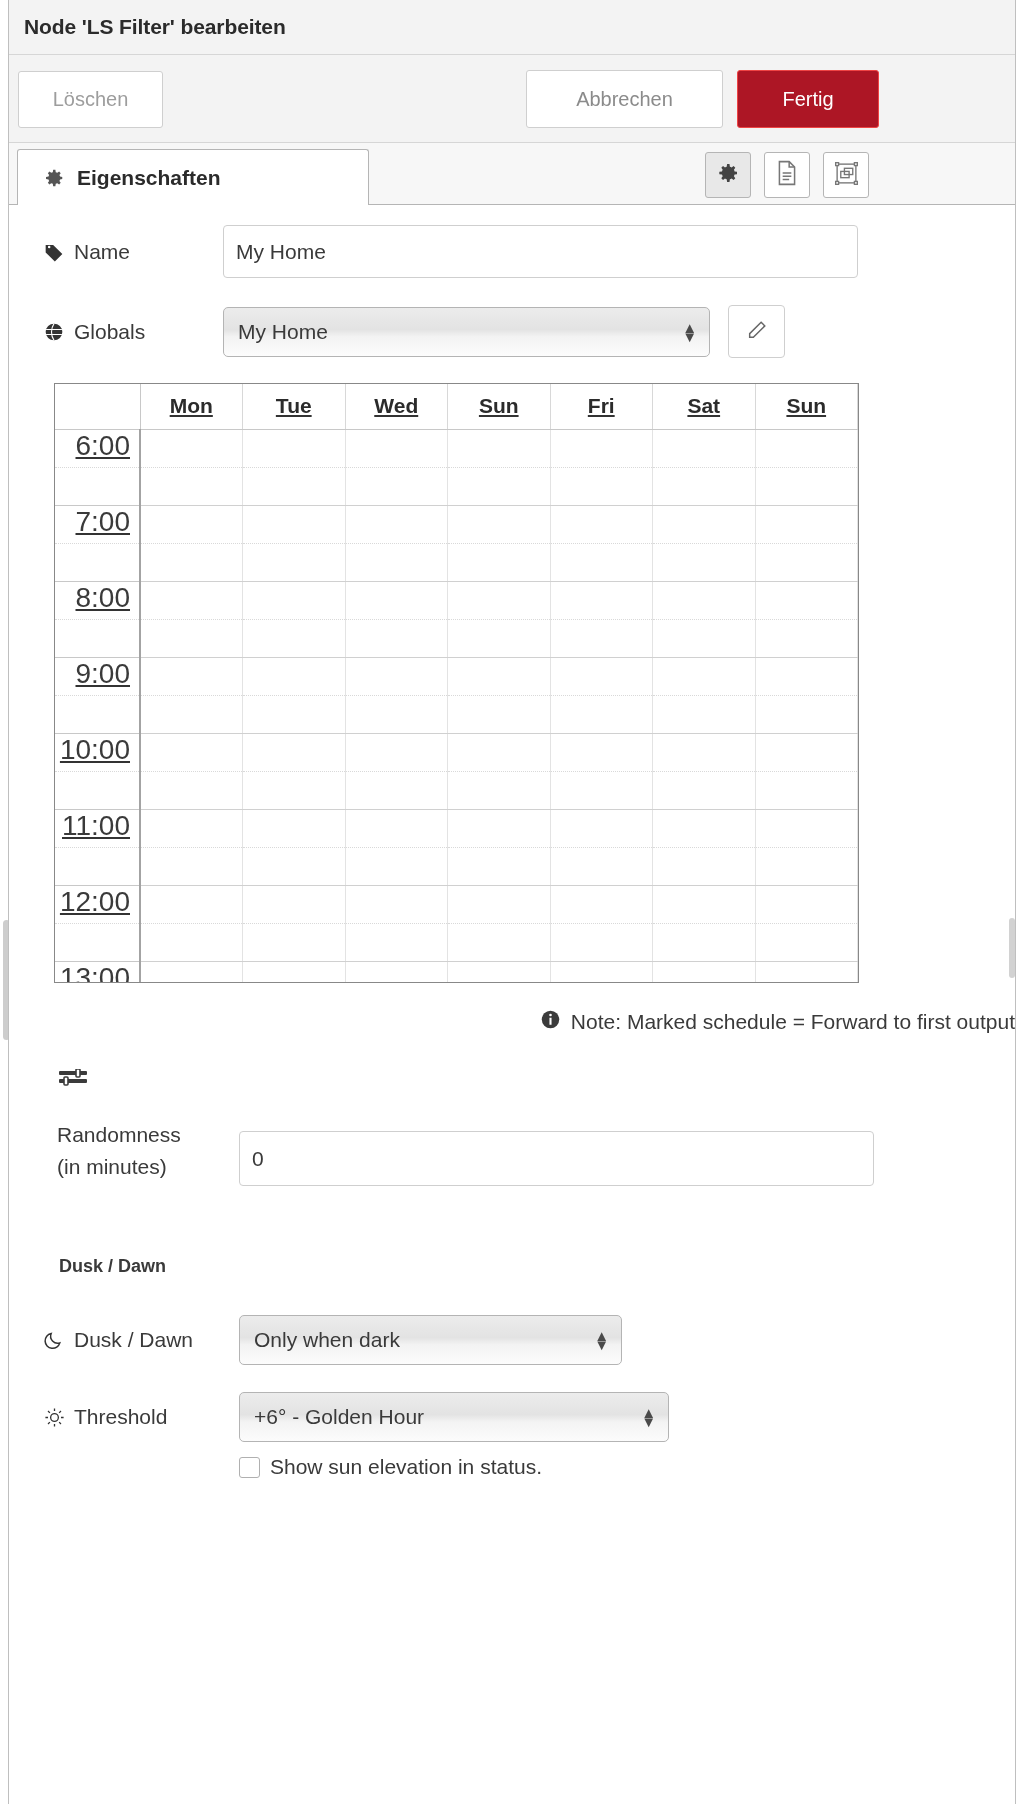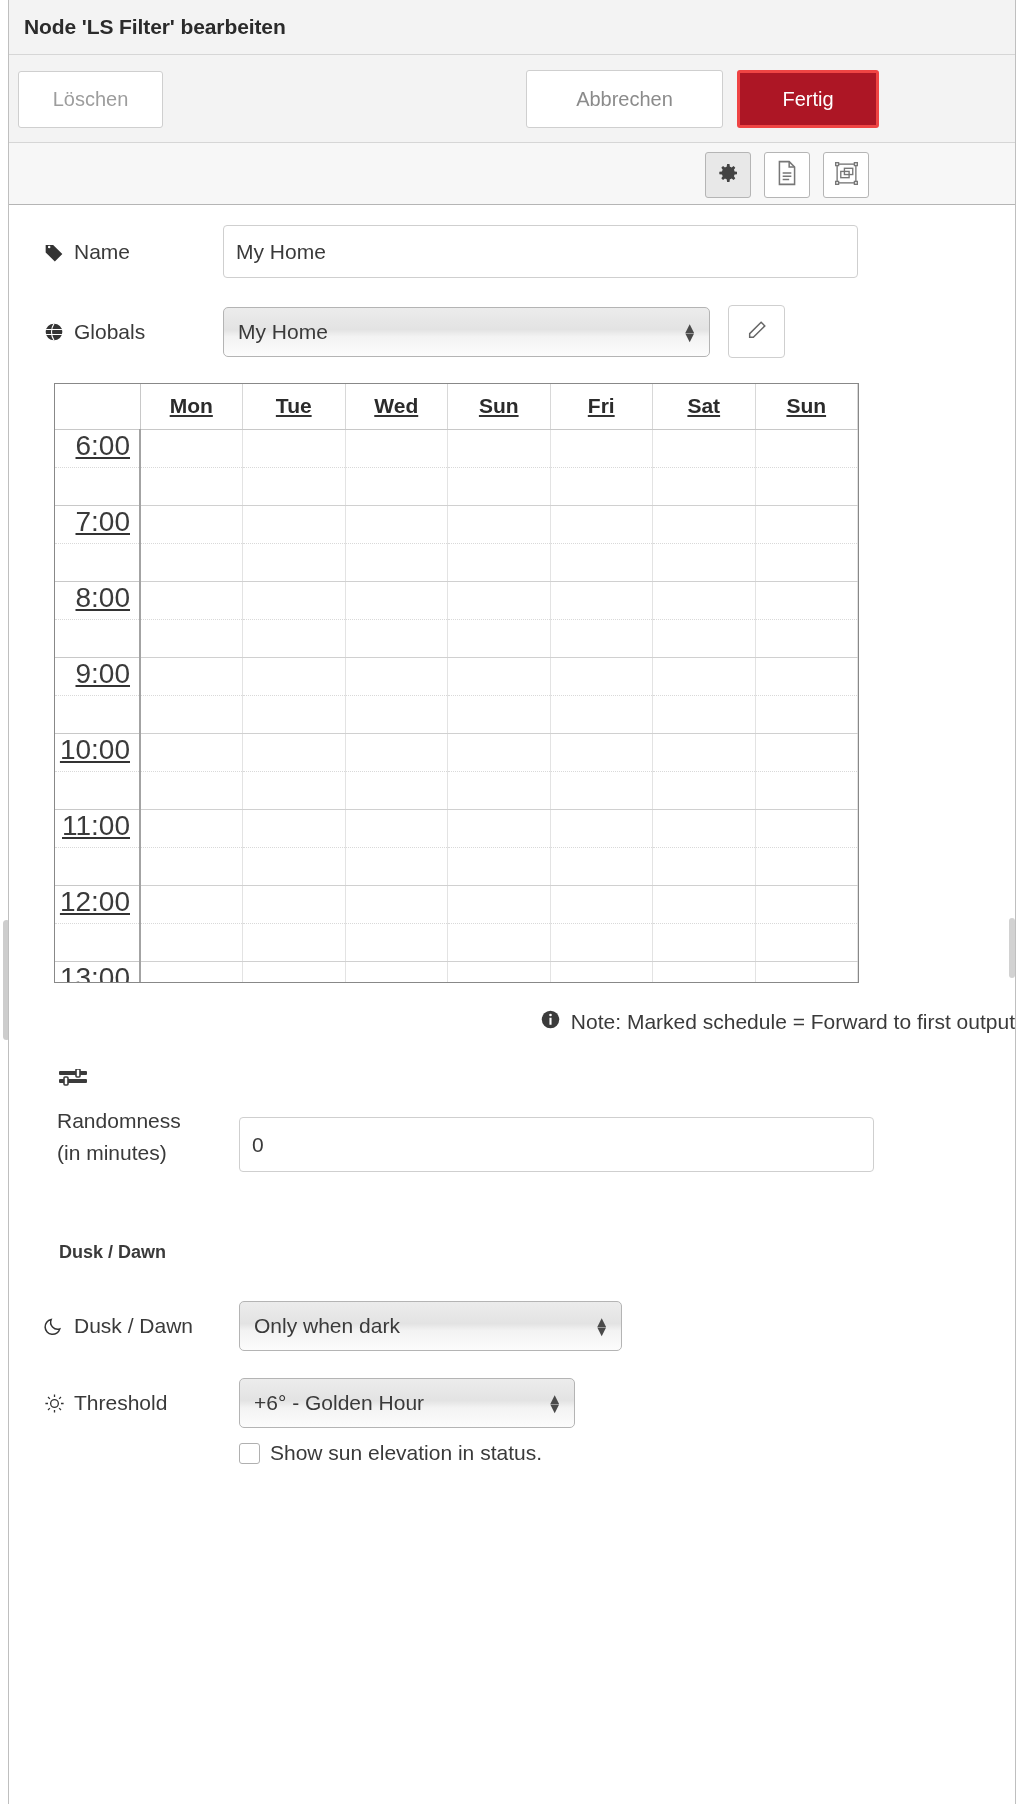--- a/index.html
+++ b/index.html
@@ -55,21 +55,21 @@
   #btn-delete {
     left:9px; top:16px; width:145px; height:57px;
     background:#ffffff; border:1px solid #cfcfcf; color:#9d9d9d;
   }
   #btn-cancel {
     right:292px; top:15px; width:197px; height:58px;
     background:#ffffff; border:1px solid #cfcfcf; color:#8b8b8b;
   }
   #btn-done {
     right:136px; top:15px; width:142px; height:58px;
-    background:#ad1625; border:3px solid #ef4444; color:#ffffff;
+    background:#ad1625; border:1px solid #ef4444; color:#ffffff;
   }
 
   
   #tabbar {
     height:62px;
     background:#f7f7f7;
     border-bottom:1px solid #b5b5b5;
     position:relative;
   }
   #tab-properties {
@@ -203,21 +203,21 @@
 
   
   #note {
     margin:26px 0 0 50px;
     font-size:21px; color:#3a3a3a;
     display:flex; align-items:center; gap:10px;justify-content:flex-end;
   }
 
   
   #rand-icon { margin:34px 0 0 50px; }
-  #rand-block { margin-top:6px; padding-left:48px; display:flex; }
+  #rand-block { margin-top:20px; padding-left:48px; display:flex; }
   #rand-labels { width:182px; font-size:21px; color:#3a3a3a; line-height:1.52; padding-top:4px; }
   #rand-input { width:635px; height:55px; margin-top:16px; }
 
   
   #dd-heading {
     margin:70px 0 0 50px;
     font-size:18px; font-weight:bold; color:#3a3a3a;
   }
   #dd-rows { margin-top:38px; }
   #dd-rows .form-row { margin-bottom:27px; }
@@ -263,20 +263,29 @@
     <span class="title">Node 'LS Filter' bearbeiten</span>
   </div>
 
   <div id="buttonbar">
     <div class="btn" id="btn-delete">Löschen</div>
     <div class="btn" id="btn-cancel">Abbrechen</div>
     <div class="btn" id="btn-done">Fertig</div>
   </div>
 
   <div id="tabbar">
+    <div id="tab-properties">
+      <span class="gear">
+        <svg width="22" height="22" viewBox="0 0 24 24" fill="#555">
+          <path d="M12 8.4a3.6 3.6 0 1 0 0 7.2 3.6 3.6 0 0 0 0-7.2zm0 5.6a2 2 0 1 1 0-4 2 2 0 0 1 0 4z"></path>
+          <path d="M21 13.2v-2.4l-2.4-.4a6.9 6.9 0 0 0-.7-1.7l1.4-2-1.7-1.7-2 1.4a6.9 6.9 0 0 0-1.7-.7L13.5 3h-2.4l-.4 2.7c-.6.15-1.16.4-1.7.7l-2-1.4L5.3 6.7l1.4 2c-.3.54-.55 1.1-.7 1.7L3.3 10.8v2.4l2.7.4c.15.6.4 1.16.7 1.7l-1.4 2 1.7 1.7 2-1.4c.54.3 1.1.55 1.7.7l.4 2.7h2.4l.4-2.7c.6-.15 1.16-.4 1.7-.7l2 1.4 1.7-1.7-1.4-2c.3-.54.55-1.1.7-1.7l2.4-.4z"></path>
+        </svg>
+      </span>
+      <span>Eigenschaften</span>
+    </div>
 
     <div class="iconbtn active" id="icon-gear">
       <span>
         <svg width="24" height="24" viewBox="0 0 24 24" fill="#444">
           <path d="M12 8.4a3.6 3.6 0 1 0 0 7.2 3.6 3.6 0 0 0 0-7.2zm0 5.6a2 2 0 1 1 0-4 2 2 0 0 1 0 4z"></path>
           <path d="M21 13.2v-2.4l-2.4-.4a6.9 6.9 0 0 0-.7-1.7l1.4-2-1.7-1.7-2 1.4a6.9 6.9 0 0 0-1.7-.7L13.5 3h-2.4l-.4 2.7c-.6.15-1.16.4-1.7.7l-2-1.4L5.3 6.7l1.4 2c-.3.54-.55 1.1-.7 1.7L3.3 10.8v2.4l2.7.4c.15.6.4 1.16.7 1.7l-1.4 2 1.7 1.7 2-1.4c.54.3 1.1.55 1.7.7l.4 2.7h2.4l.4-2.7c.6-.15 1.16-.4 1.7-.7l2 1.4 1.7-1.7-1.4-2c.3-.54.55-1.1.7-1.7l2.4-.4z"></path>
         </svg>
       </span>
     </div>
 
@@ -568,21 +577,21 @@
       <div class="form-row">
         <div class="form-label">
           <span class="ic">
             <svg width="21" height="21" viewBox="0 0 24 24" fill="none" stroke="#333" stroke-width="1.5">
               <circle cx="12" cy="12" r="4.4"></circle>
               <path d="M12 1.6v3M12 19.4v3M1.6 12h3M19.4 12h3M4.6 4.6l2.1 2.1M17.3 17.3l2.1 2.1M19.4 4.6l-2.1 2.1M6.7 17.3l-2.1 2.1"></path>
             </svg>
           </span>
           <span>Threshold</span>
         </div>
-        <div class="sel" id="threshold-select" style="width:336px;">
+        <div class="sel" id="threshold-select" style="width:430px;">
           <span>+6° - Golden Hour</span>
           <span class="spin">
               <span>▲</span>
               <span>▼</span>
             </span>
         </div>
       </div>
 
       <div id="checkbox-row">
         <span class="cbox"></span>

